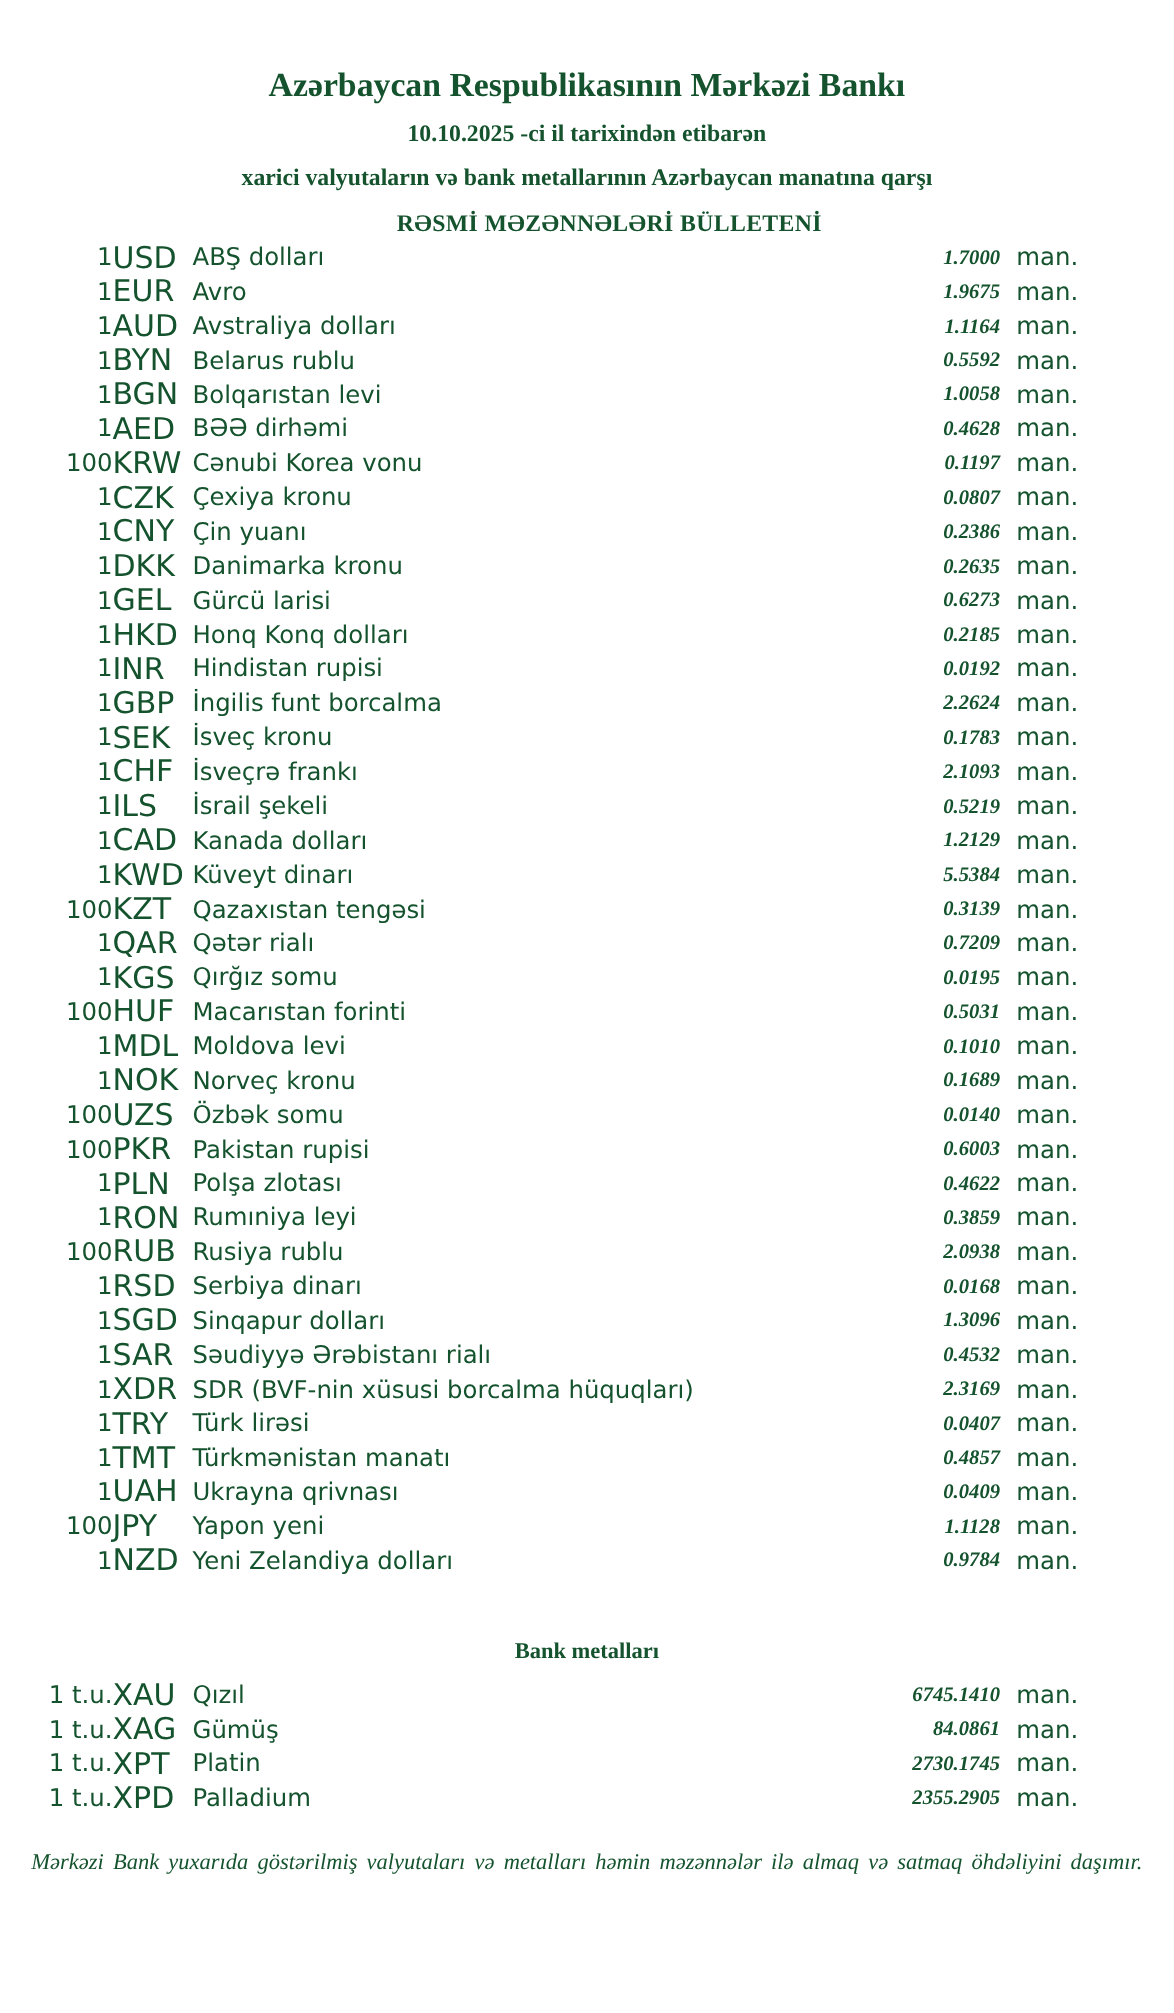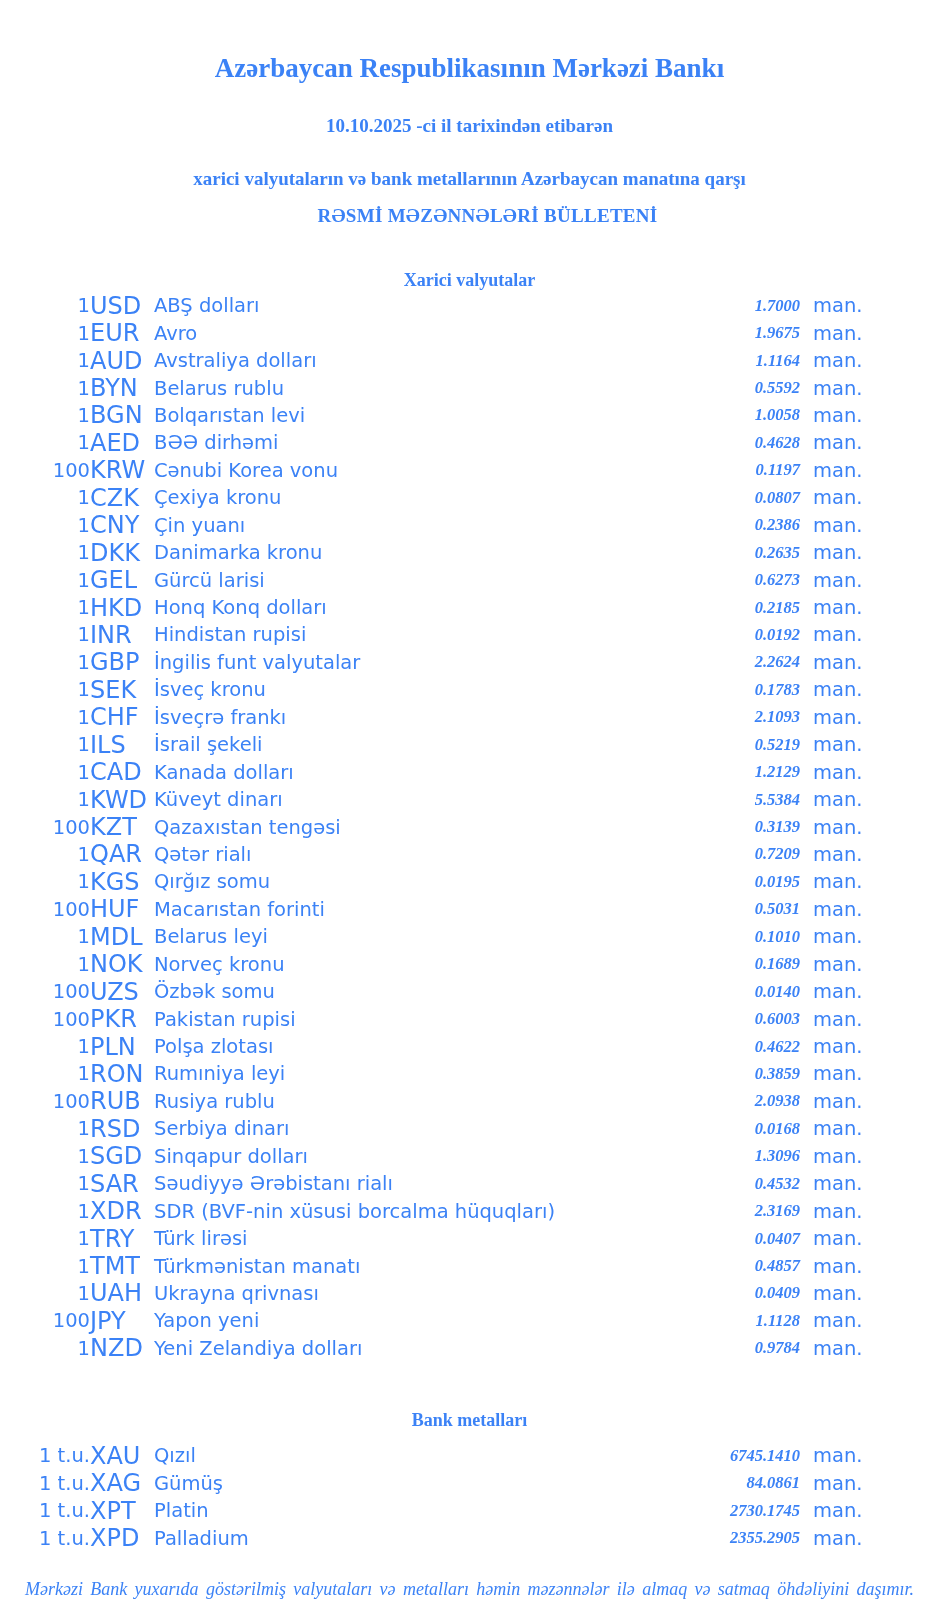--- a/index.html
+++ b/index.html
@@ -2,34 +2,34 @@
 <html><head>
 <meta charset="utf-8">
 <style>
   html, body { margin: 0; padding: 0; background: #ffffff; }
   .page {
     position: relative;
     width: 939px;
     height: 1610px;
     margin: 0 auto;
     background: #ffffff;
-    color: #3b82f6;
+    color: #14532d;
     font-family: "DejaVu Sans", sans-serif;
     overflow: hidden;
   }
   header { text-align: center; }
   .title {
     padding-top: 52px;
     font-family: "Liberation Serif", serif;
     font-weight: bold;
     font-size: 27px;
     line-height: 33px;
   }
   .date-line, .subtitle {
-    margin-top: 28px;
+    margin-top: 10px;
     font-family: "Liberation Serif", serif;
     font-weight: bold;
     font-size: 19px;
     line-height: 25px;
   }
   .bulletin {
     margin-top: 12px;
     font-family: "Liberation Serif", serif;
     font-weight: bold;
     font-size: 19px;
@@ -103,21 +103,20 @@
 <body>
 
 <div class="page">
   <header>
     <div class="title">Azərbaycan Respublikasının Mərkəzi Bankı</div>
     <div class="date-line">10.10.2025 -ci il tarixindən etibarən</div>
     <div class="subtitle">xarici valyutaların və bank metallarının Azərbaycan manatına qarşı</div>
     <div class="bulletin">RƏSMİ MƏZƏNNƏLƏRİ BÜLLETENİ</div>
   </header>
 
-  <div class="section-title">Xarici valyutalar</div>
   <div class="rows" id="currency-rows">
   <div class="row">
     <span class="qty">1</span>
     <span class="code">USD</span>
     <span class="name">ABŞ dolları</span>
     <span class="rate">1.7000</span>
     <span class="unit">man.</span>
   </div>
 
   <div class="row">
@@ -212,21 +211,21 @@
     <span class="qty">1</span>
     <span class="code">INR</span>
     <span class="name">Hindistan rupisi</span>
     <span class="rate">0.0192</span>
     <span class="unit">man.</span>
   </div>
 
   <div class="row">
     <span class="qty">1</span>
     <span class="code">GBP</span>
-    <span class="name">İngilis funt valyutalar</span>
+    <span class="name">İngilis funt borcalma</span>
     <span class="rate">2.2624</span>
     <span class="unit">man.</span>
   </div>
 
   <div class="row">
     <span class="qty">1</span>
     <span class="code">SEK</span>
     <span class="name">İsveç kronu</span>
     <span class="rate">0.1783</span>
     <span class="unit">man.</span>
@@ -292,21 +291,21 @@
     <span class="qty">100</span>
     <span class="code">HUF</span>
     <span class="name">Macarıstan forinti</span>
     <span class="rate">0.5031</span>
     <span class="unit">man.</span>
   </div>
 
   <div class="row">
     <span class="qty">1</span>
     <span class="code">MDL</span>
-    <span class="name">Belarus leyi</span>
+    <span class="name">Moldova levi</span>
     <span class="rate">0.1010</span>
     <span class="unit">man.</span>
   </div>
 
   <div class="row">
     <span class="qty">1</span>
     <span class="code">NOK</span>
     <span class="name">Norveç kronu</span>
     <span class="rate">0.1689</span>
     <span class="unit">man.</span>

